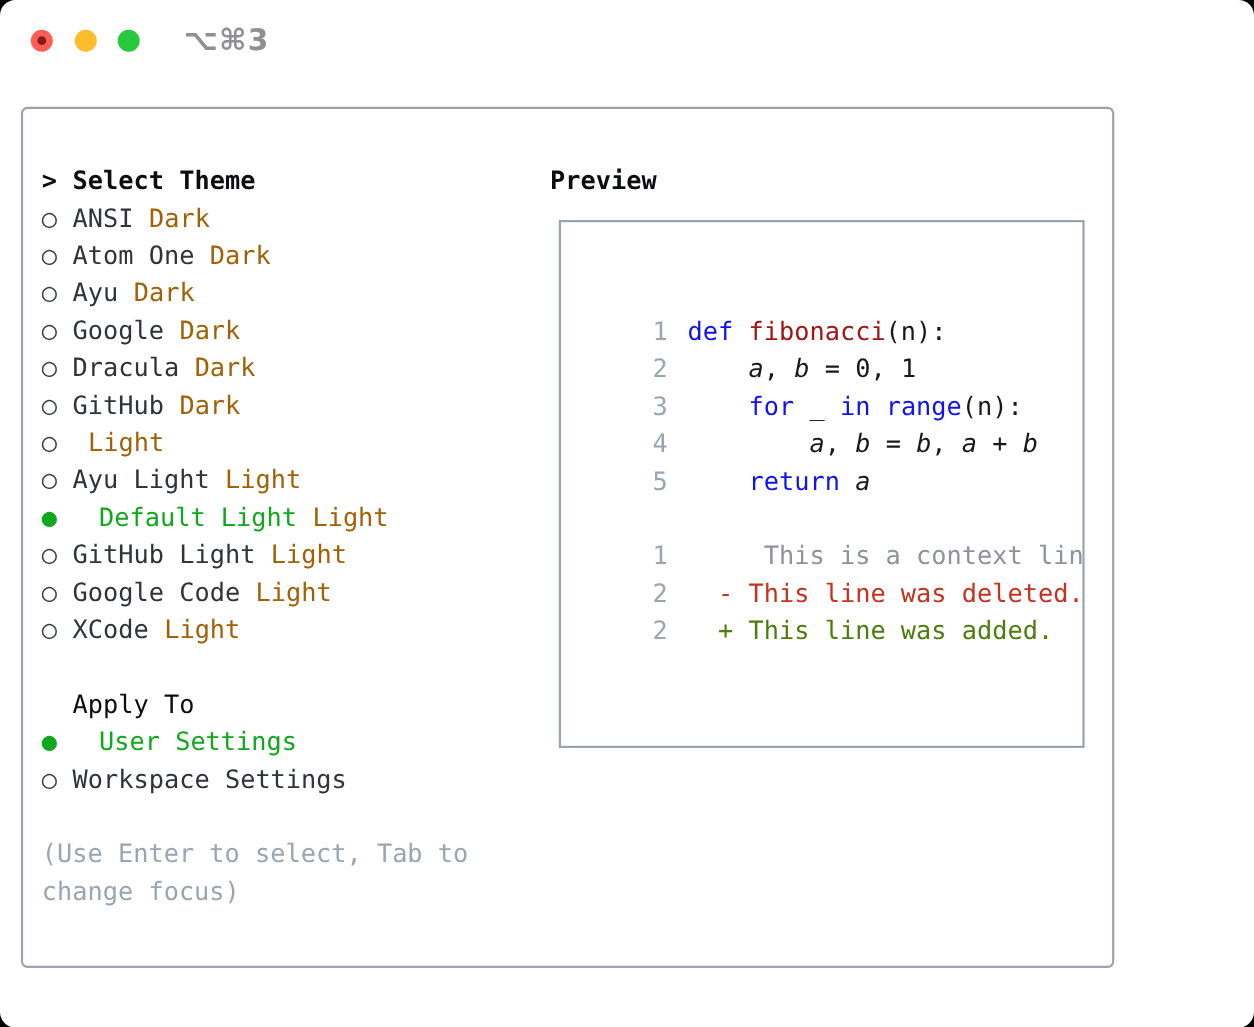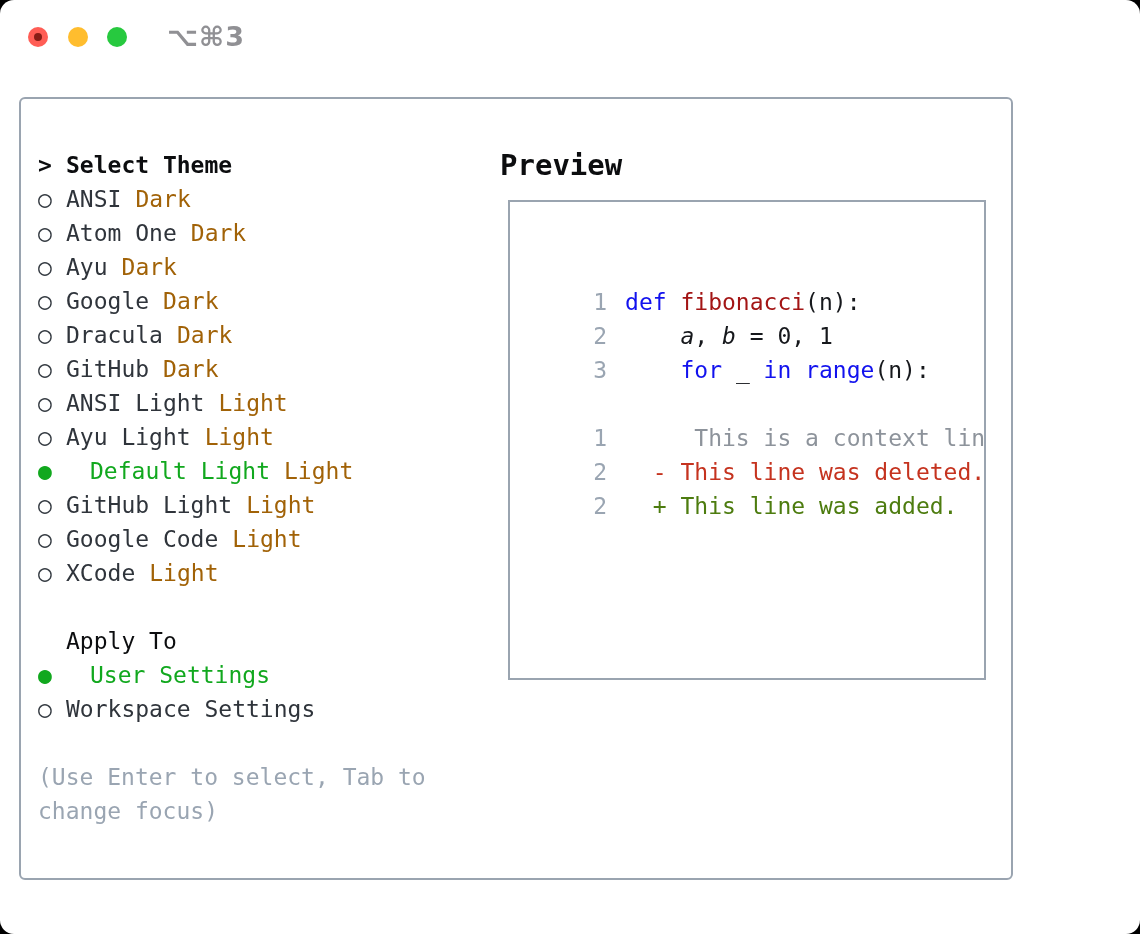--- a/index.html
+++ b/index.html
@@ -26,21 +26,21 @@
   .htext{font-weight:bold;color:#0c0d0f;}
   .h2text{color:#0c0d0f;}
   .tname{color:#2f343b;}
   .tvariant{color:#a16207;margin-left:14px;}
   .sel .tname,.sel .olabel{color:#11a81e;margin-left:24px;}
   .sel .marker{color:#11a81e;}
   .olabel{color:#2f343b;}
   .helpline{height:34px;line-height:34px;color:#9aa5b2;white-space:pre;}
   
   .pheader{position:absolute;left:500px;top:148px;height:34px;line-height:34px;
-           font-size:29px;font-weight:bold;color:#0c0d0f;}
+           font-size:23px;font-weight:bold;color:#0c0d0f;}
   .pbox{position:absolute;left:508px;top:200px;width:478px;height:480px;box-sizing:border-box;
         border:2px solid #9aa4b0;background:#fff;padding-top:49px;overflow:hidden;}
   .cl{height:34px;line-height:34px;font-size:23px;white-space:pre;}
   .ln{display:inline-block;width:14px;margin-right:18px;text-align:right;color:#9aa5b2;}
   .kw{color:#1212ee;}
   .fn{color:#a31515;}
   .pl{color:#16181c;}
   .var{color:#16181c;font-style:italic;}
   .ctx{color:#8d939b;}
   .del{color:#c5331f;}
@@ -93,21 +93,20 @@
       <span class="tname">Dracula</span>
       <span class="tvariant">Dark</span>
     </div>
     <div class="row">
       <span class="marker">○</span>
       <span class="tname">GitHub</span>
       <span class="tvariant">Dark</span>
     </div>
     <div class="row">
       <span class="marker">○</span>
-      <span class="tname">ANSI Light</span>
       <span class="tvariant">Light</span>
     </div>
     <div class="row">
       <span class="marker">○</span>
       <span class="tname">Ayu Light</span>
       <span class="tvariant">Light</span>
     </div>
     <div class="row sel">
       <span class="marker">●</span>
       <span class="tname">Default Light</span>
@@ -155,20 +154,26 @@
   <div class="pbox">
     <div class="cl">
       <span class="ln">1</span><span class="kw">def </span><span class="fn">fibonacci</span><span class="pl">(n):</span>
     </div>
     <div class="cl">
       <span class="ln">2</span><span class="pl">    </span><span class="var">a</span><span class="pl">, </span><span class="var">b</span><span class="pl"> = 0, 1</span>
     </div>
     <div class="cl">
       <span class="ln">3</span><span class="pl">    </span><span class="kw">for</span><span class="pl"> _ </span><span class="kw">in</span><span class="pl"> </span><span class="kw">range</span><span class="pl">(n):</span>
     </div>
+    <div class="cl">
+      <span class="ln">4</span><span class="pl">        </span><span class="var">a</span><span class="pl">, </span><span class="var">b</span><span class="pl"> = </span><span class="var">b</span><span class="pl">, </span><span class="var">a</span><span class="pl"> + </span><span class="var">b</span>
+    </div>
+    <div class="cl">
+      <span class="ln">5</span><span class="pl">    </span><span class="kw">return</span><span class="pl"> </span><span class="var">a</span>
+    </div>
 
     <div class="cl"></div>
 
     <div class="cl">
       <span class="ln">1</span><span class="ctx">     This is a context line.</span>
     </div>
     <div class="cl">
       <span class="ln">2</span><span class="del">  - This line was deleted.</span>
     </div>
     <div class="cl">

